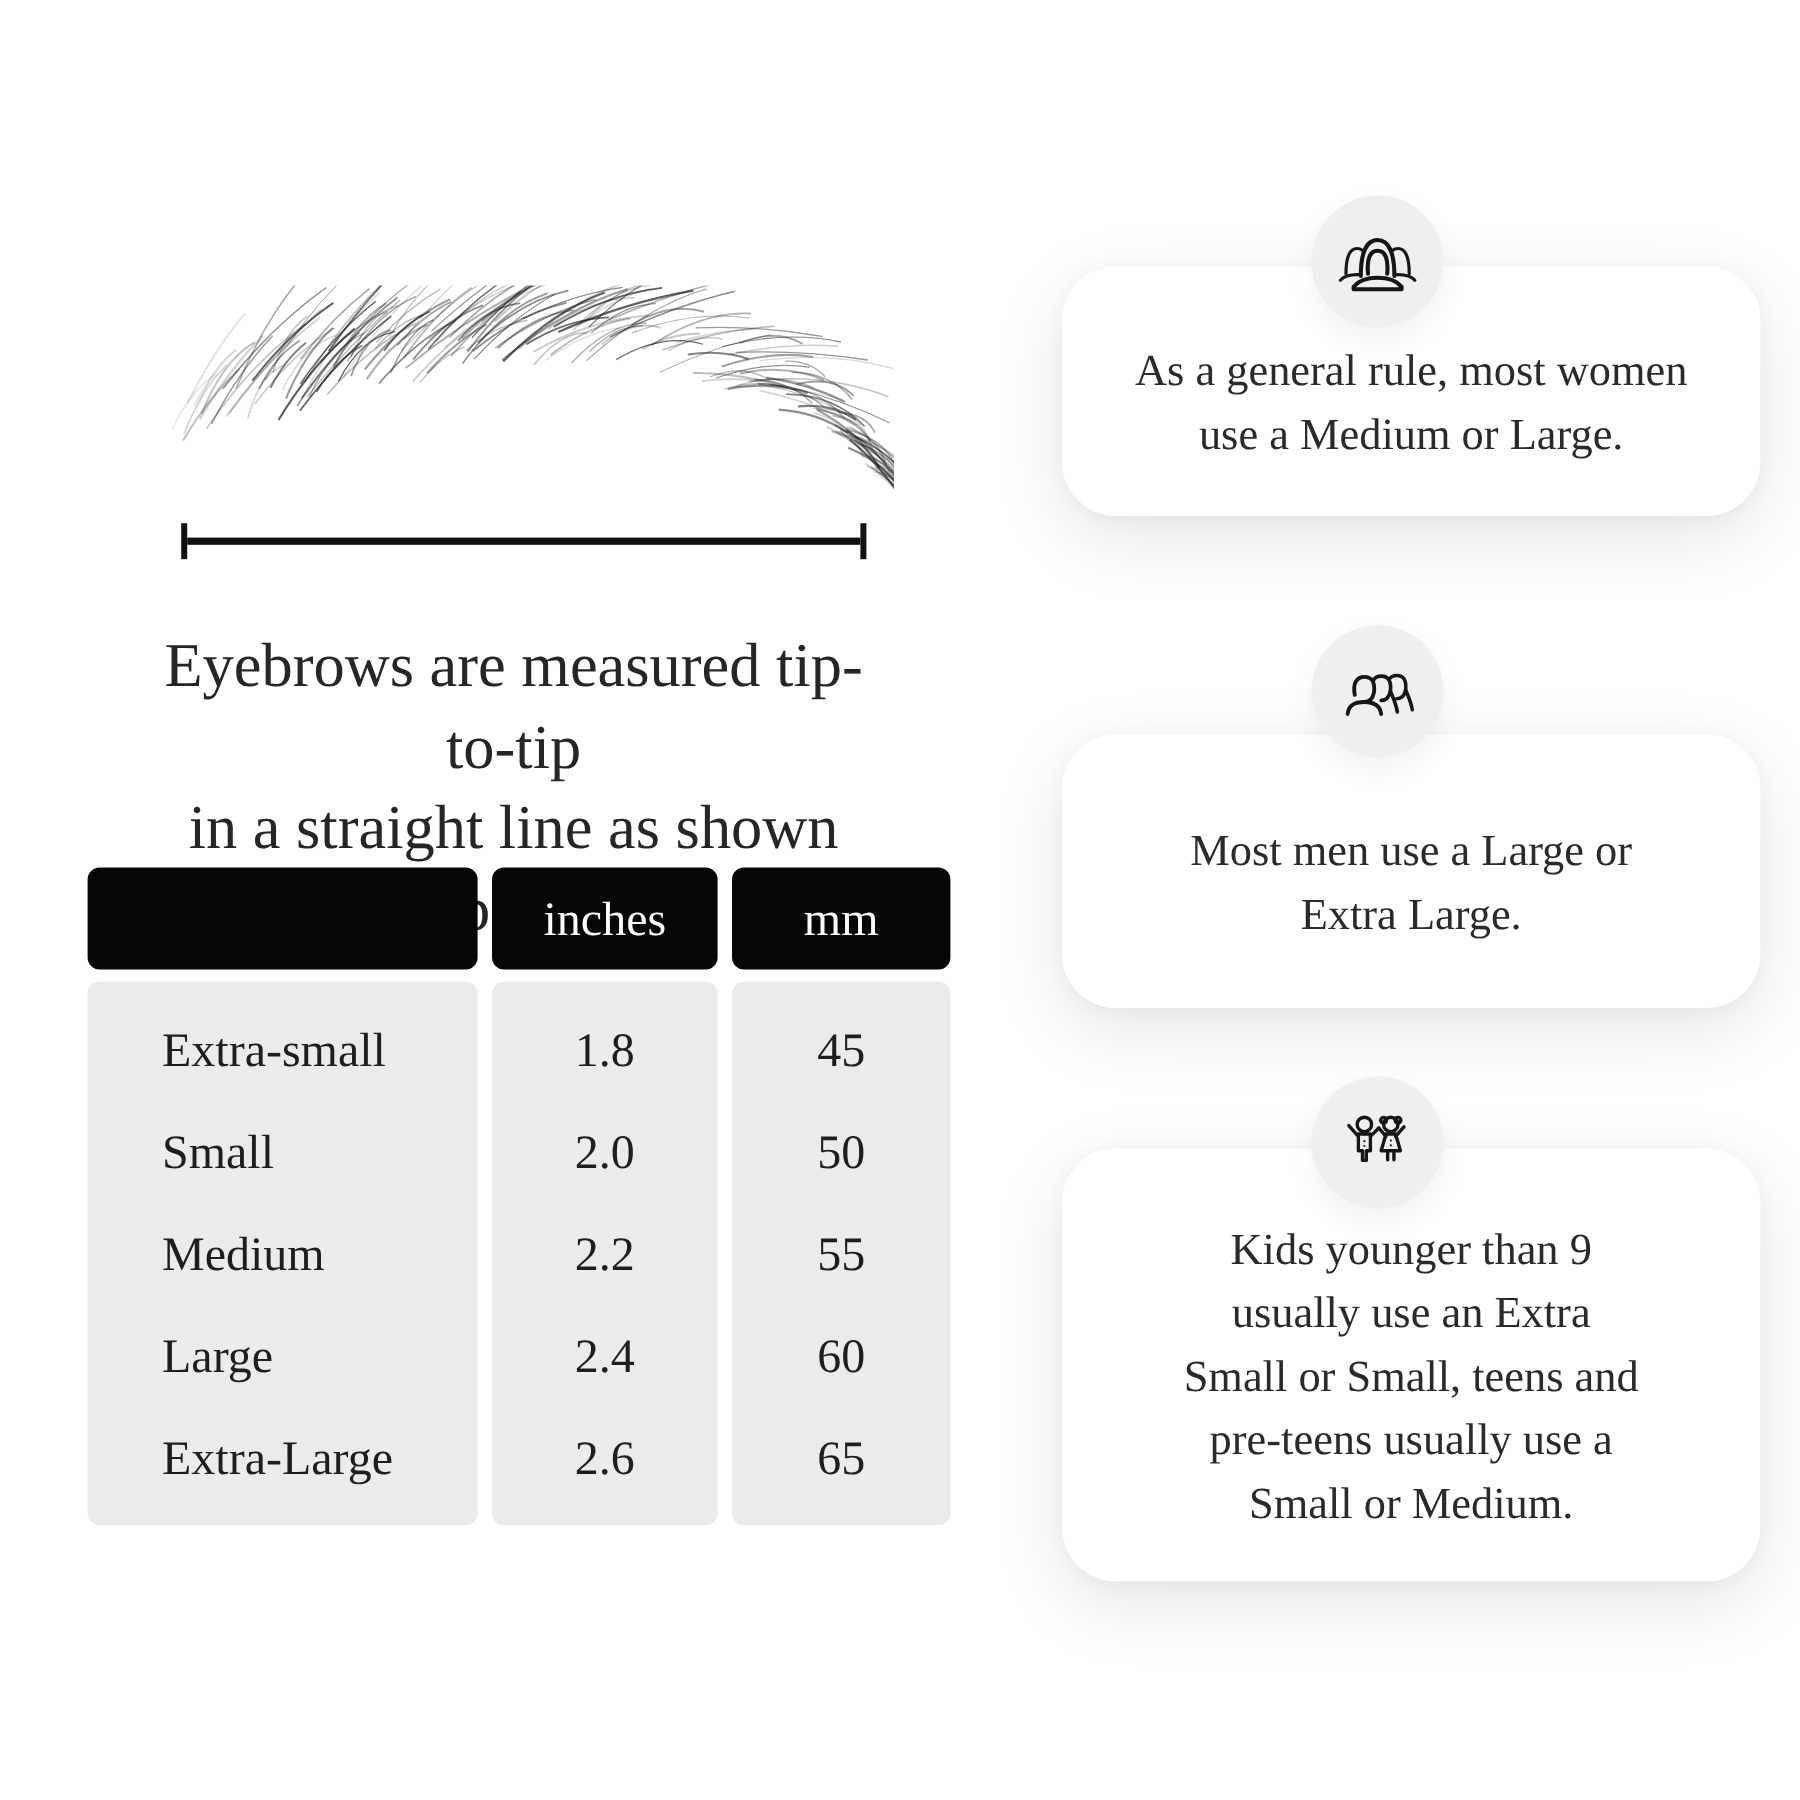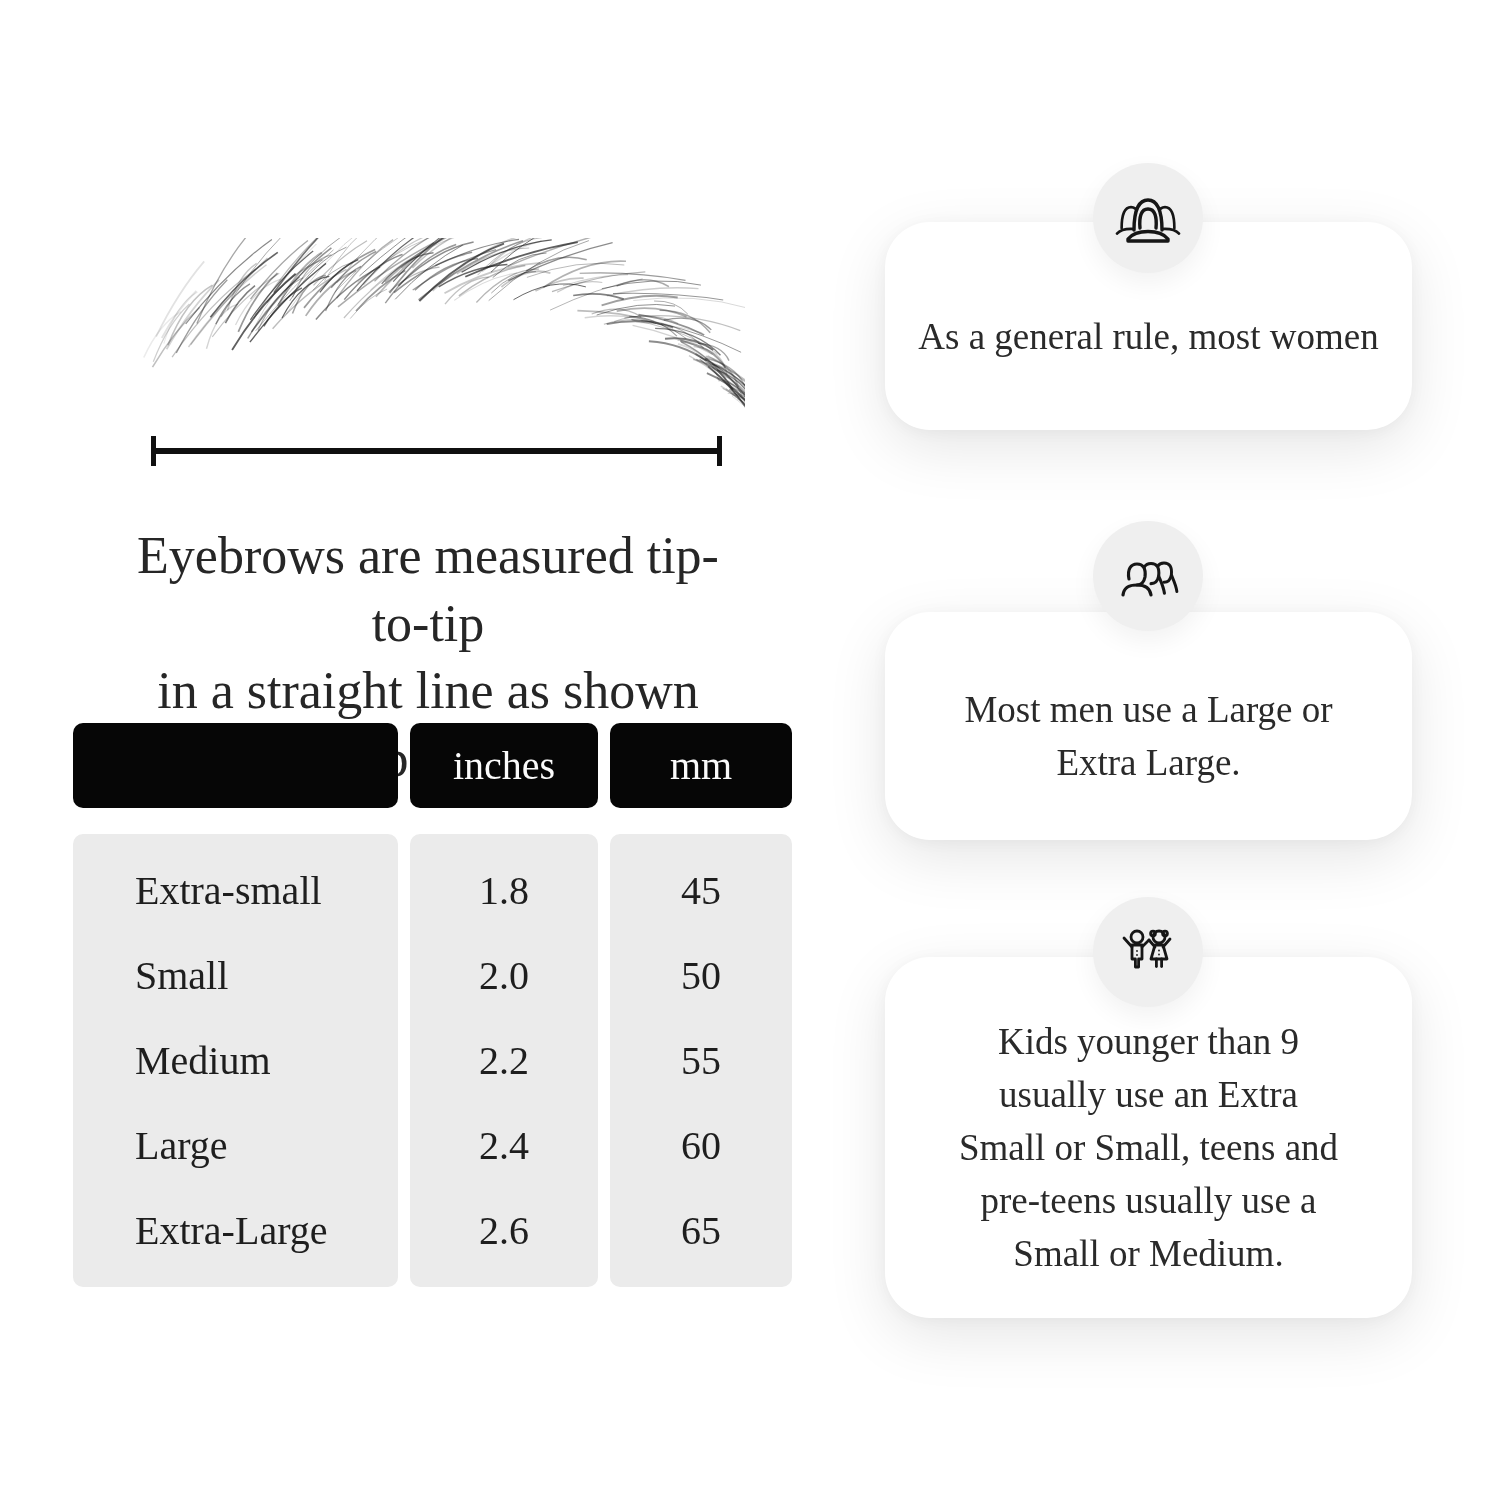--- a/index.html
+++ b/index.html
@@ -15,27 +15,27 @@
   .caption{
     position:absolute;left:113px;top:522px;width:630px;text-align:center;
     font-size:52px;line-height:1.3;color:#262626;
   }
   .size-table{position:absolute;left:73px;top:723px;width:845px;}
   .thead,.tbody{display:grid;grid-template-columns:325px 188px 182px;column-gap:12px;}
   .th{
     height:85px;background:#060606;border-radius:10px;color:#fbfbfb;
     display:flex;align-items:center;justify-content:center;font-size:40px;
   }
-  .tbody{margin-top:26px;}
+  .tbody{margin-top:10px;}
   .tcol{background:#ebebeb;border-radius:10px;padding:14px 0;display:grid;grid-template-rows:repeat(5,85px);}
   .cell{display:flex;align-items:center;justify-content:center;font-size:40px;color:#1e1e1e;}
   .labels .cell{justify-content:flex-start;padding-left:62px;}
   
   .card{
-    position:absolute;left:885px;width:527px;box-sizing:border-box;background:#ffffff;border-radius:45px;
+    position:absolute;left:885px;width:582px;box-sizing:border-box;background:#ffffff;border-radius:45px;
     box-shadow:0 18px 60px rgba(0,0,0,.10),0 2px 16px rgba(0,0,0,.04);
     display:flex;flex-direction:column;align-items:center;justify-content:center;
     text-align:right;font-size:37px;line-height:53px;color:#2a2a2a;padding:26px 30px 6px 30px;
   }
   .card1{top:222px;height:208px;}
   .card2{top:612px;height:228px;}
   .card3{top:957px;height:361px;}
   .icon-circle{
     position:absolute;left:1093px;width:110px;height:110px;border-radius:50%;background:#efefef;
     display:flex;align-items:center;justify-content:center;
@@ -279,20 +279,21 @@
         <div class="cell">50</div>
         <div class="cell">55</div>
         <div class="cell">60</div>
         <div class="cell">65</div>
       </div>
     </div>
   </div>
 
   <div class="card card1">
     <div>As a general rule, most women</div>
+    <div>use a Medium or Large.</div>
   </div>
 
   <div class="card card2">
     <div>Most men use a Large or</div>
     <div>Extra Large.</div>
   </div>
 
   <div class="card card3">
     <div>Kids younger than 9</div>
     <div>usually use an Extra</div>

